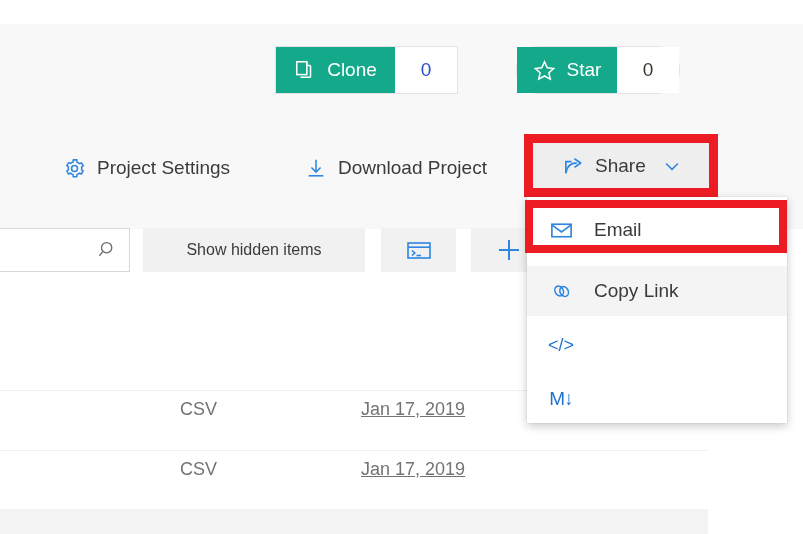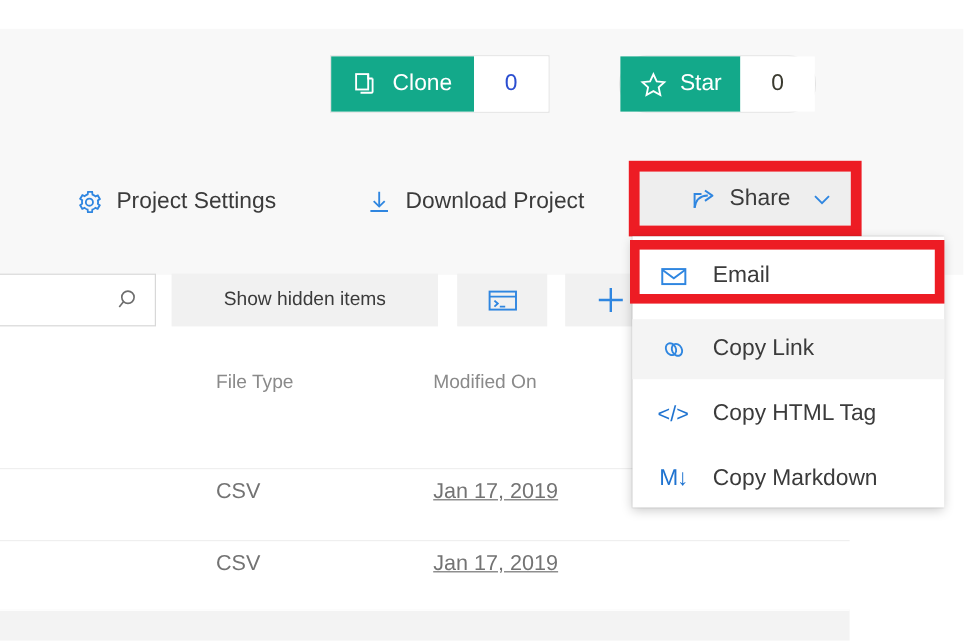--- a/index.html
+++ b/index.html
@@ -92,21 +92,21 @@
     background: transparent;
   }
   #share-btn {
     position: absolute;
     left: 533px; top: 143px;
     width: 176px; height: 45px;
     background: #eeeeee;
     display: flex;
     align-items: center;
     gap: 10px;
-    padding-left: 42px;
+    padding-left: 29px;
     font-size: 19px;
     color: #3b3b3b;
   }
   #share-btn .chev { margin-left: 6px; }
   #search-box {
     position: absolute;
     left: -70px; top: 228px;
     width: 200px; height: 44px;
     border: 1px solid #d8d8d8;
     background: #ffffff;
@@ -332,24 +332,20 @@
   <div id="add-btn">
     <span class="ico">
       <svg width="30" height="30" viewBox="0 0 24 24" fill="none" stroke="#2f86e0" stroke-width="1.6">
         <line x1="12" y1="4" x2="12" y2="20"></line>
         <line x1="4" y1="12" x2="20" y2="12"></line>
       </svg>
     </span>
   </div>
 
   <div class="content">
-    <div class="table-head">
-      <div class="th" id="th-filetype">File Type</div>
-      <div class="th" id="th-modified">Modified On</div>
-    </div>
 
     <div class="row" id="row-0">
       <div class="cell filetype">CSV</div>
       <div class="cell modified">Jan 17, 2019</div>
     </div>
 
     <div class="row" id="row-1">
       <div class="cell filetype">CSV</div>
       <div class="cell modified">Jan 17, 2019</div>
     </div>
@@ -377,25 +373,23 @@
         <svg width="24" height="22" viewBox="0 0 26 22" fill="none" stroke="#2f86e0" stroke-width="1.7">
           <ellipse cx="11" cy="11" rx="4.4" ry="5.6" transform="rotate(-28 11 11)"></ellipse>
           <ellipse cx="16.4" cy="11.6" rx="4.4" ry="5.6" transform="rotate(-28 16.4 11.6)"></ellipse>
         </svg>
       </span>
       <span>Copy Link</span>
     </div>
 
     <div class="menu-item" id="menu-item-2">
       <span class="mi-ico code">&lt;/&gt;</span>
-      <span>Copy HTML Tag</span>
     </div>
 
     <div class="menu-item" id="menu-item-3">
       <span class="mi-ico mk">M↓</span>
-      <span>Copy Markdown</span>
     </div>
 
   </div>
 
   <div id="copylink-highlight"></div>
 
 </div>
 
 </body></html>

